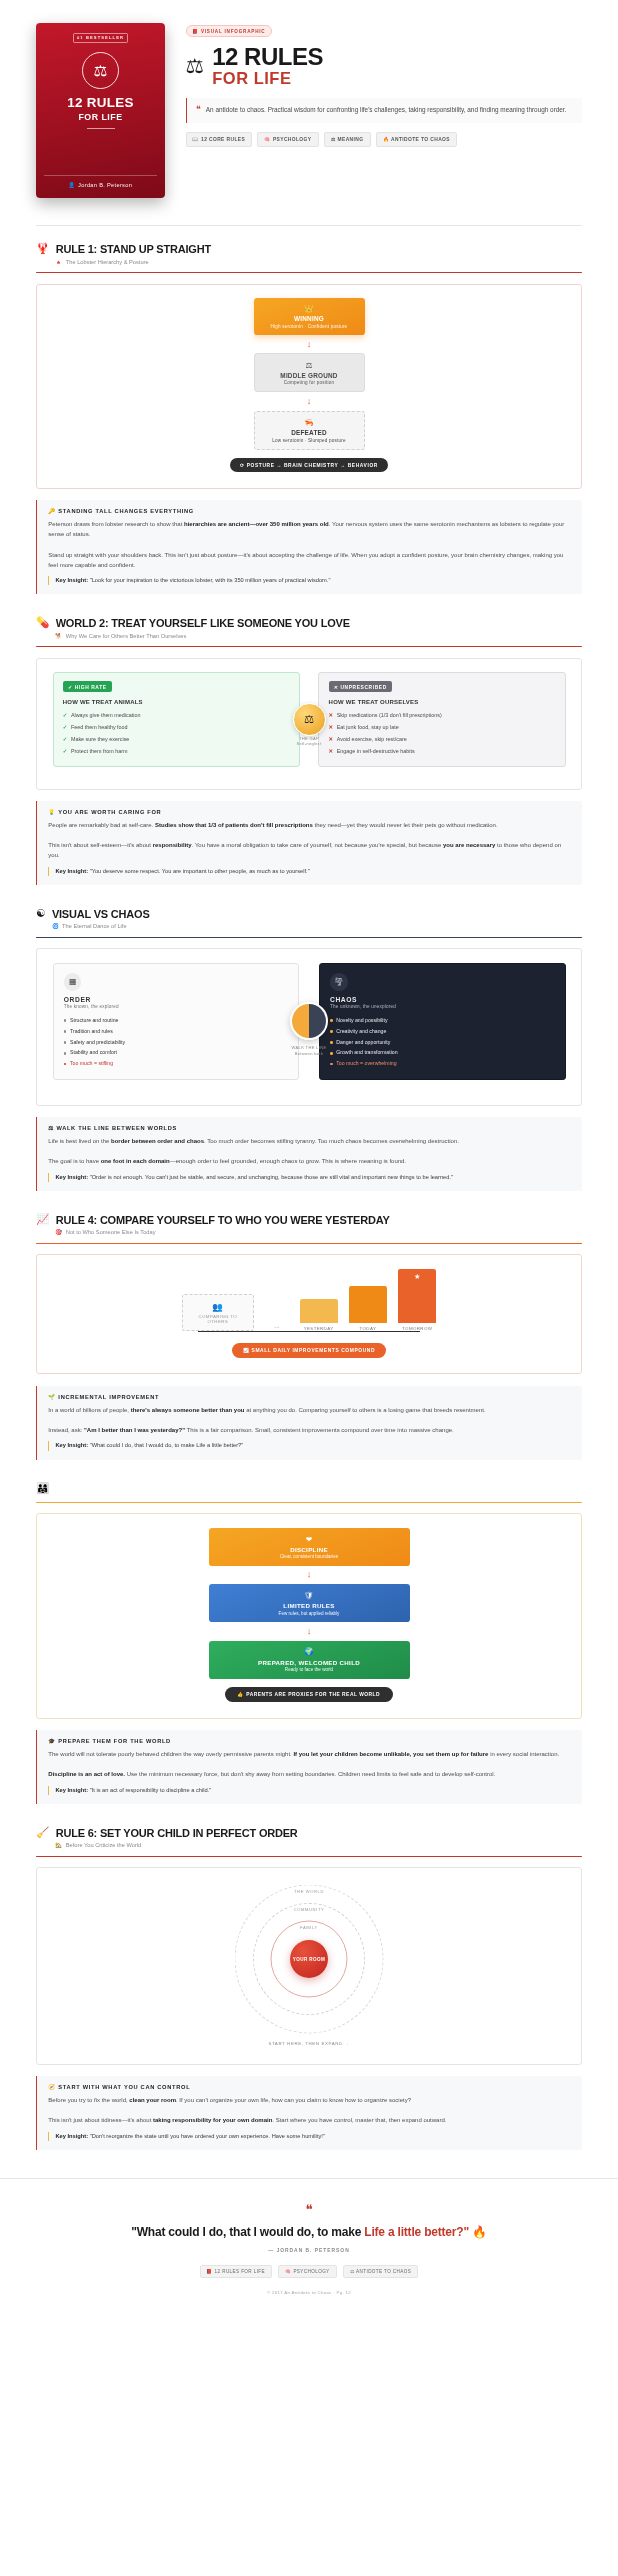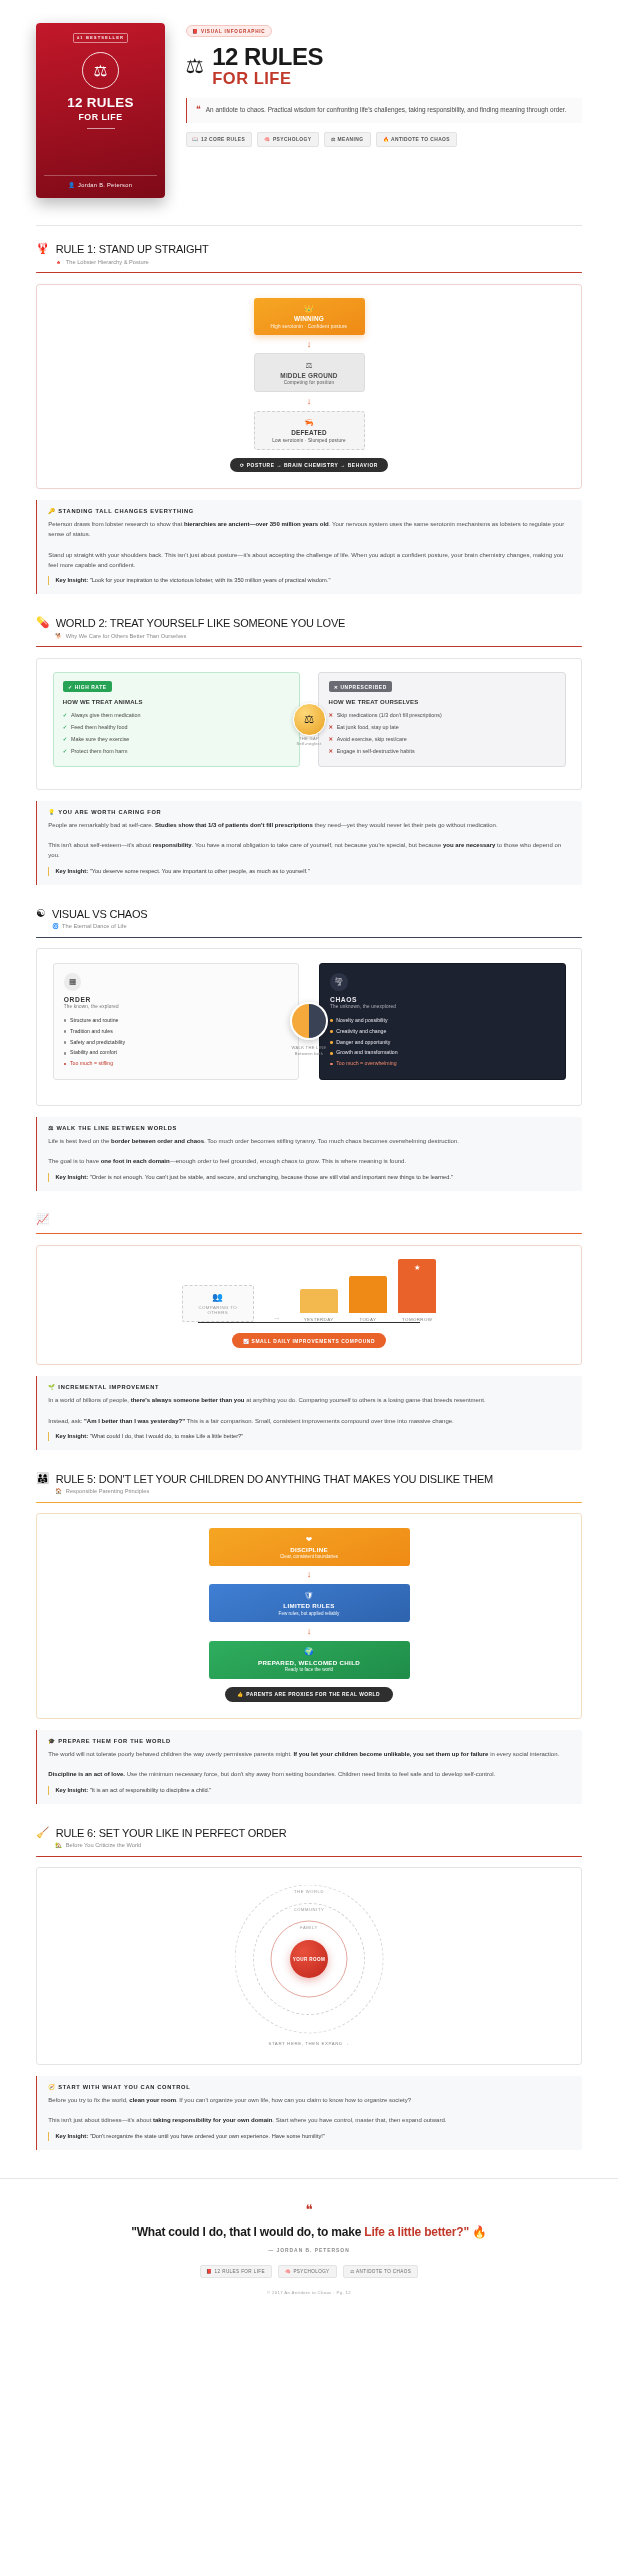--- a/index.html
+++ b/index.html
@@ -136,21 +136,21 @@
   }
 
   .hr-thin { height: 0.5px; background: #e6e6e6; margin: 0 36px; }
 
   
   .section { padding: 17.5px 36px 5.2px 36px; }
   .sec-head { display: flex; gap: 6.2px; align-items: flex-start; }
   .sec-icon { font-size: 10.8px; line-height: 1.1; }
   .sec-title {
     font-size: 11px;
-    font-weight: 400;
+    font-weight: 700;
     letter-spacing: -0.2px;
     line-height: 1.18;
   }
   .sec-sub {
     font-size: 5.7px;
     color: #8a8a8a;
     margin-top: 2.6px;
     display: flex;
     align-items: center;
     gap: 3.1px;
@@ -612,20 +612,27 @@
     <div class="insight">
       <div class="insight-h">⚖  WALK THE LINE BETWEEN WORLDS</div>
       <p>Life is best lived on the <b>border between order and chaos</b>. Too much order becomes stifling tyranny. Too much chaos becomes overwhelming destruction.<br><br>The goal is to have <b>one foot in each domain</b>—enough order to feel grounded, enough chaos to grow. This is where meaning is found.</p>
       <div class="key"><b>Key Insight:</b> "Order is not enough. You can't just be stable, and secure, and unchanging, because those are still vital and important new things to be learned."</div>
     </div>
   </div>
 
   <div class="section">
     <div class="sec-head">
       <div class="sec-icon">📈</div>
+      <div>
+        <div class="sec-title">RULE 4: COMPARE YOURSELF TO WHO YOU WERE YESTERDAY</div>
+        <div class="sec-sub">
+          <span>🎯</span>
+          <span>Not to Who Someone Else Is Today</span>
+        </div>
+      </div>
     </div>
     <div class="sec-rule-line" style="background:#e8622a"></div>
 
     <div class="panel" style="border-color:#f0d6c9">
       <div class="bars-panel">
         <div class="bars-row">
           <div class="ghost-card">
             <div class="g-ico">👥</div>
             <div class="g-t">COMPARING TO OTHERS</div>
           </div>
@@ -651,27 +658,20 @@
     <div class="insight">
       <div class="insight-h">🌱  INCREMENTAL IMPROVEMENT</div>
       <p>In a world of billions of people, <b>there's always someone better than you</b> at anything you do. Comparing yourself to others is a losing game that breeds resentment.<br><br>Instead, ask: <b>"Am I better than I was yesterday?"</b> This is a fair comparison. Small, consistent improvements compound over time into massive change.</p>
       <div class="key"><b>Key Insight:</b> "What could I do, that I would do, to make Life a little better?"</div>
     </div>
   </div>
 
   <div class="section">
     <div class="sec-head">
       <div class="sec-icon">👨‍👩‍👧</div>
-      <div>
-        <div class="sec-title">RULE 5: DON'T LET YOUR CHILDREN DO ANYTHING THAT MAKES YOU DISLIKE THEM</div>
-        <div class="sec-sub">
-          <span>🏠</span>
-          <span>Responsible Parenting Principles</span>
-        </div>
-      </div>
     </div>
     <div class="sec-rule-line" style="background:#f0a830"></div>
 
     <div class="panel" style="border-color:#f2dfc0">
       <div class="stack">
         <div class="stack-block sb-orange">
           <span class="sb-ico">❤</span>
           <div class="sb-title">DISCIPLINE</div>
           <div class="sb-sub">Clear, consistent boundaries</div>
         </div>
@@ -695,21 +695,21 @@
       <div class="insight-h">🎓  PREPARE THEM FOR THE WORLD</div>
       <p>The world will not tolerate poorly behaved children the way overly permissive parents might. <b>If you let your children become unlikable, you set them up for failure</b> in every social interaction.<br><br><b>Discipline is an act of love.</b> Use the minimum necessary force, but don't shy away from setting boundaries. Children need limits to feel safe and to develop self-control.</p>
       <div class="key"><b>Key Insight:</b> "It is an act of responsibility to discipline a child."</div>
     </div>
   </div>
 
   <div class="section">
     <div class="sec-head">
       <div class="sec-icon">🧹</div>
       <div>
-        <div class="sec-title">RULE 6: SET YOUR LIKE IN PERFECT ORDER</div>
+        <div class="sec-title">RULE 6: SET YOUR CHILD IN PERFECT ORDER</div>
         <div class="sec-sub">
           <span>🏡</span>
           <span>Before You Criticize the World</span>
         </div>
       </div>
     </div>
     <div class="sec-rule-line" style="background:#c0392b"></div>
 
     <div class="panel">
       <div class="rings-wrap">

